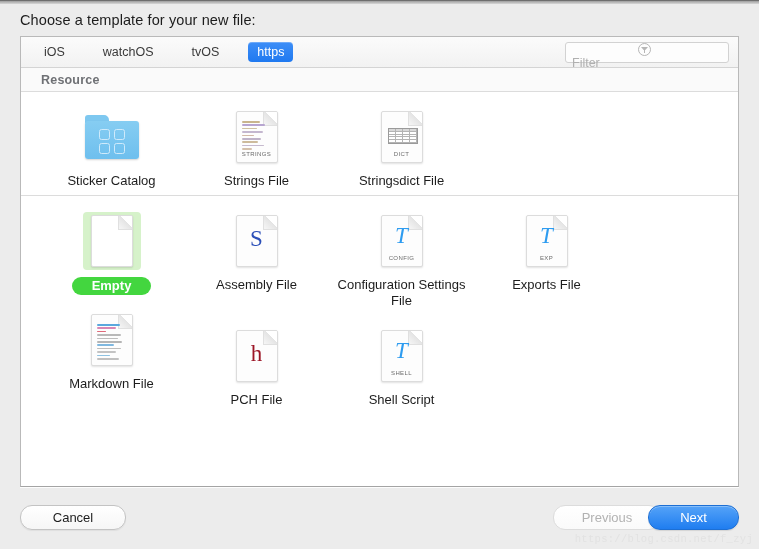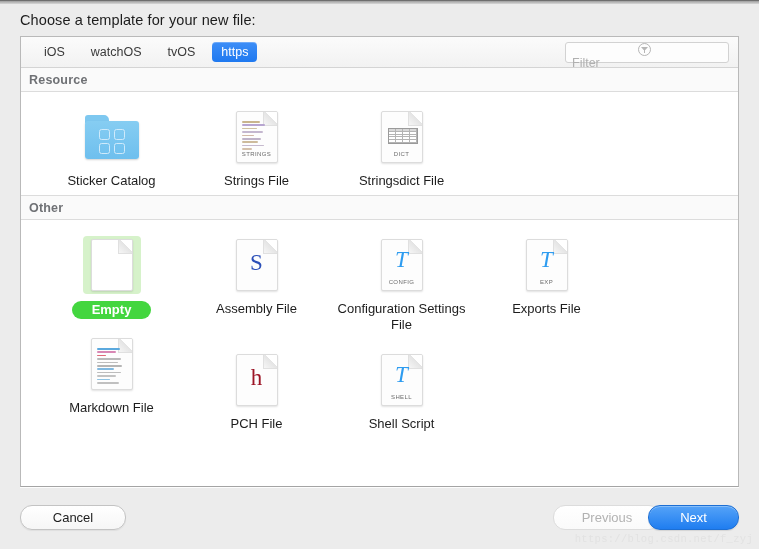--- a/index.html
+++ b/index.html
@@ -36,21 +36,21 @@
     box-shadow: 0 1px 0 rgba(255,255,255,.9);
     overflow: hidden;
   }
   
   .tabstrip {
     position: relative; height: 31px;
     background: linear-gradient(to bottom,#fbfbfb 0%,#f2f2f2 100%);
     border-bottom: 1px solid #d4d4d4;
     display: flex; align-items: center;
   }
-  .tabs { display: flex; align-items: center; padding-left: 14px; gap: 8px; }
+  .tabs { display: flex; align-items: center; padding-left: 14px; gap: 20px; }
   .tab {
     font-size: 12.5px; color: #3a3a3a;
     padding: 3px 9px; border-radius: 4px; line-height: 14px;
     white-space: nowrap; cursor: default;
   }
   .tab.active {
     background: linear-gradient(to bottom,#3d8ef7 0%,#1f79f0 100%);
     color: #ffffff;
     box-shadow: inset 0 1px 0 rgba(255,255,255,.25);
   }
@@ -79,21 +79,21 @@
   .filter-input {
     border: 0; outline: 0; background: transparent;
     font-family: "Liberation Sans", sans-serif;
     font-size: 12.5px; color: #333; width: 100%;
   }
   .filter-input::placeholder { color: #b0b0b0; }
 
   
   .section-head {
     height: 24px; display: flex; align-items: center;
-    padding-left: 8px;
+    padding-left: 20px;
     background: #fafafa;
     border-bottom: 1px solid #dcdcdc;
     font-size: 12.5px; font-weight: bold; color: #6f7175;
     letter-spacing: .2px;
   }
   .section-body { background: #fff; padding: 14px 0 6px 0; }
   .section-divider { height: 1px; background: #dcdcdc; }
 
   .grid { display: flex; flex-wrap: wrap; padding-left: 18px; }
   .cell {
@@ -307,21 +307,20 @@
             </div>
           </div>
           <div class="cell-label">Stringsdict File</div>
         </div>
 
       </div>
     </div>
 
     <div class="section-divider"></div>
 
-    <div class="section-head">Other</div>
     <div class="section-body">
       <div class="grid">
 
         <div class="cell selected">
           <div class="icon-box">
             <div class="doc blank">
               <div class="fold"></div>
             </div>
           </div>
           <div class="cell-label">Empty</div>

